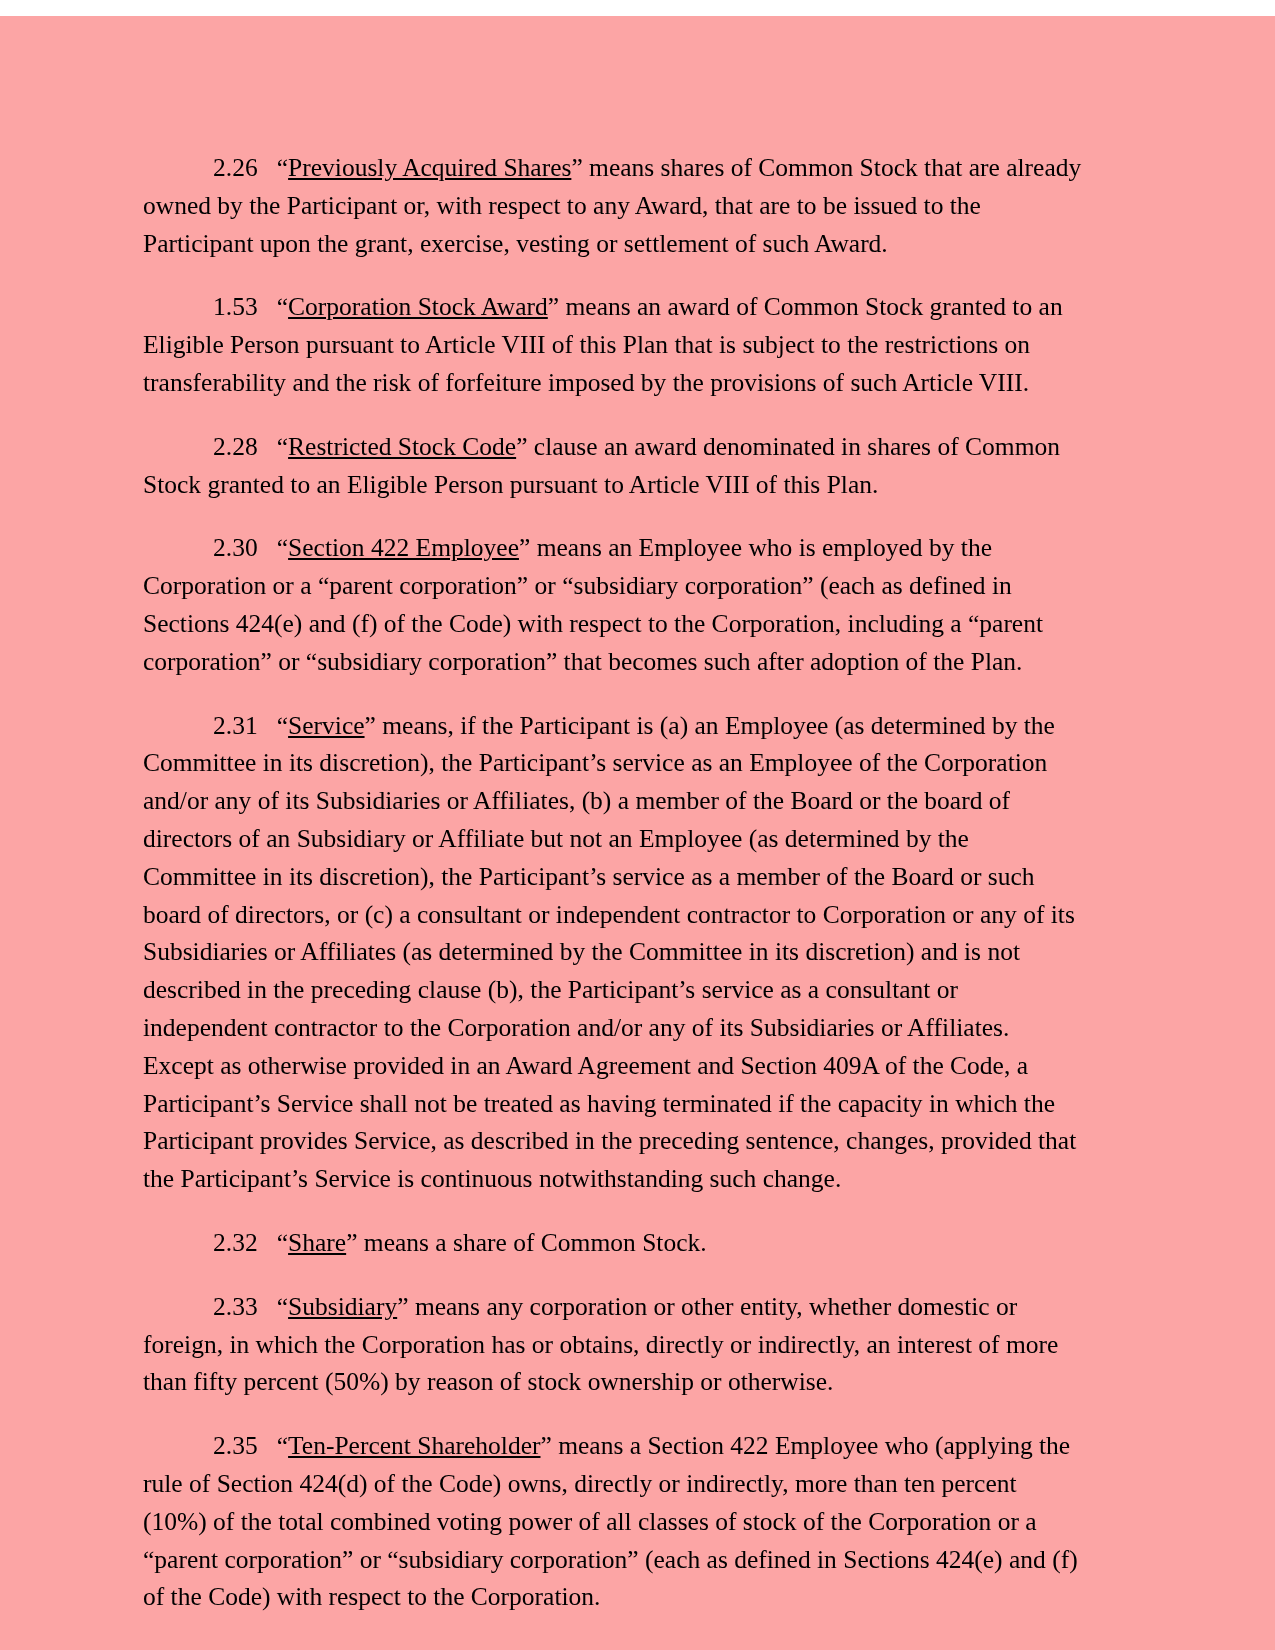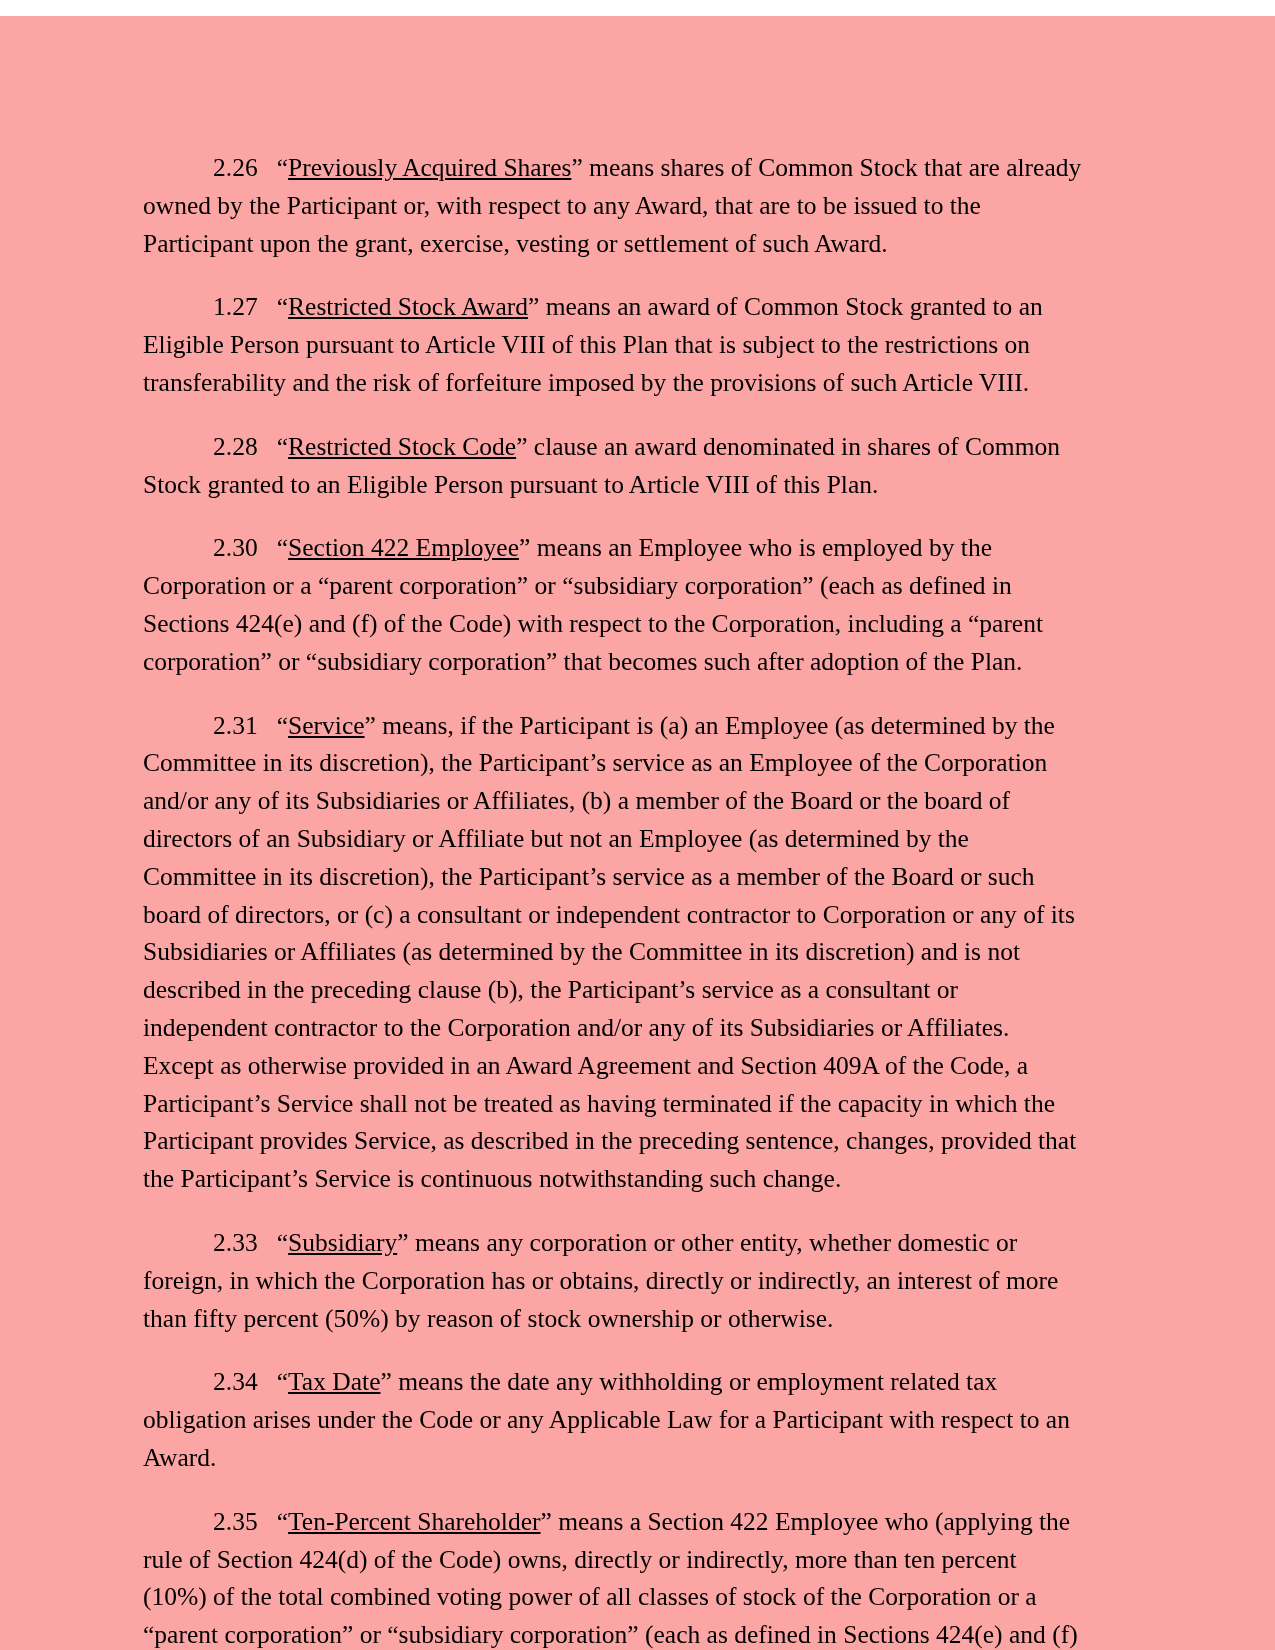--- a/index.html
+++ b/index.html
@@ -51,43 +51,43 @@
 <body>
 
 <div class="page">
   <div class="doc-body">
 
     <p class="clause">
       <span class="num">2.26</span><span class="gap">   </span><span>“</span><span class="term">Previously Acquired Shares</span><span>”</span><span> means shares of Common Stock that are already owned by the Participant or, with respect to any Award, that are to be issued to the Participant upon the grant, exercise, vesting or settlement of such Award.</span>
     </p>
 
     <p class="clause">
-      <span class="num">1.27</span><span class="gap">   </span><span>“</span><span class="term">Restricted Stock Award</span><span>”</span><span> means an award of Common Stock granted to an Eligible Person pursuant to Article VIII of this Plan that is subject to the restrictions on transferability and the risk of forfeiture imposed by the provisions of such Article VIII.</span>
+      <span class="num">1.53</span><span class="gap">   </span><span>“</span><span class="term">Corporation Stock Award</span><span>”</span><span> means an award of Common Stock granted to an Eligible Person pursuant to Article VIII of this Plan that is subject to the restrictions on transferability and the risk of forfeiture imposed by the provisions of such Article VIII.</span>
     </p>
 
     <p class="clause">
       <span class="num">2.28</span><span class="gap">   </span><span>“</span><span class="term">Restricted Stock Code</span><span>”</span><span> clause an award denominated in shares of Common Stock granted to an Eligible Person pursuant to Article VIII of this Plan.</span>
     </p>
 
 
     <p class="clause">
       <span class="num">2.30</span><span class="gap">   </span><span>“</span><span class="term">Section 422 Employee</span><span>”</span><span> means an Employee who is employed by the Corporation or a “parent corporation” or “subsidiary corporation” (each as defined in Sections 424(e) and (f) of the Code) with respect to the Corporation, including a “parent corporation” or “subsidiary corporation” that becomes such after adoption of the Plan.</span>
     </p>
 
     <p class="clause">
       <span class="num">2.31</span><span class="gap">   </span><span>“</span><span class="term">Service</span><span>”</span><span> means, if the Participant is (a) an Employee (as determined by the Committee in its discretion), the Participant’s service as an Employee of the Corporation and/or any of its Subsidiaries or Affiliates, (b) a member of the Board or the board of directors of an Subsidiary or Affiliate but not an Employee (as determined by the Committee in its discretion), the Participant’s service as a member of the Board or such board of directors, or (c) a consultant or independent contractor to Corporation or any of its Subsidiaries or Affiliates (as determined by the Committee in its discretion) and is not described in the preceding clause (b), the Participant’s service as a consultant or independent contractor to the Corporation and/or any of its Subsidiaries or Affiliates. Except as otherwise provided in an Award Agreement and Section 409A of the Code, a Participant’s Service shall not be treated as having terminated if the capacity in which the Participant provides Service, as described in the preceding sentence, changes, provided that the Participant’s Service is continuous notwithstanding such change.</span>
     </p>
 
+    <p class="clause">
+      <span class="num">2.32</span><span class="gap">   </span><span>“</span><span class="term">Share</span><span>”</span><span> means a share of Common Stock.</span>
+    </p>
 
     <p class="clause">
       <span class="num">2.33</span><span class="gap">   </span><span>“</span><span class="term">Subsidiary</span><span>”</span><span> means any corporation or other entity, whether domestic or foreign, in which the Corporation has or obtains, directly or indirectly, an interest of more than fifty percent (50%) by reason of stock ownership or otherwise.</span>
     </p>
 
-    <p class="clause">
-      <span class="num">2.34</span><span class="gap">   </span><span>“</span><span class="term">Tax Date</span><span>”</span><span> means the date any withholding or employment related tax obligation arises under the Code or any Applicable Law for a Participant with respect to an Award.</span>
-    </p>
 
     <p class="clause">
       <span class="num">2.35</span><span class="gap">   </span><span>“</span><span class="term">Ten-Percent Shareholder</span><span>”</span><span> means a Section 422 Employee who (applying the rule of Section 424(d) of the Code) owns, directly or indirectly, more than ten percent (10%) of the total combined voting power of all classes of stock of the Corporation or a “parent corporation” or “subsidiary corporation” (each as defined in Sections 424(e) and (f) of the Code) with respect to the Corporation.</span>
     </p>
 
   </div>
 </div>
 
 </body></html>

